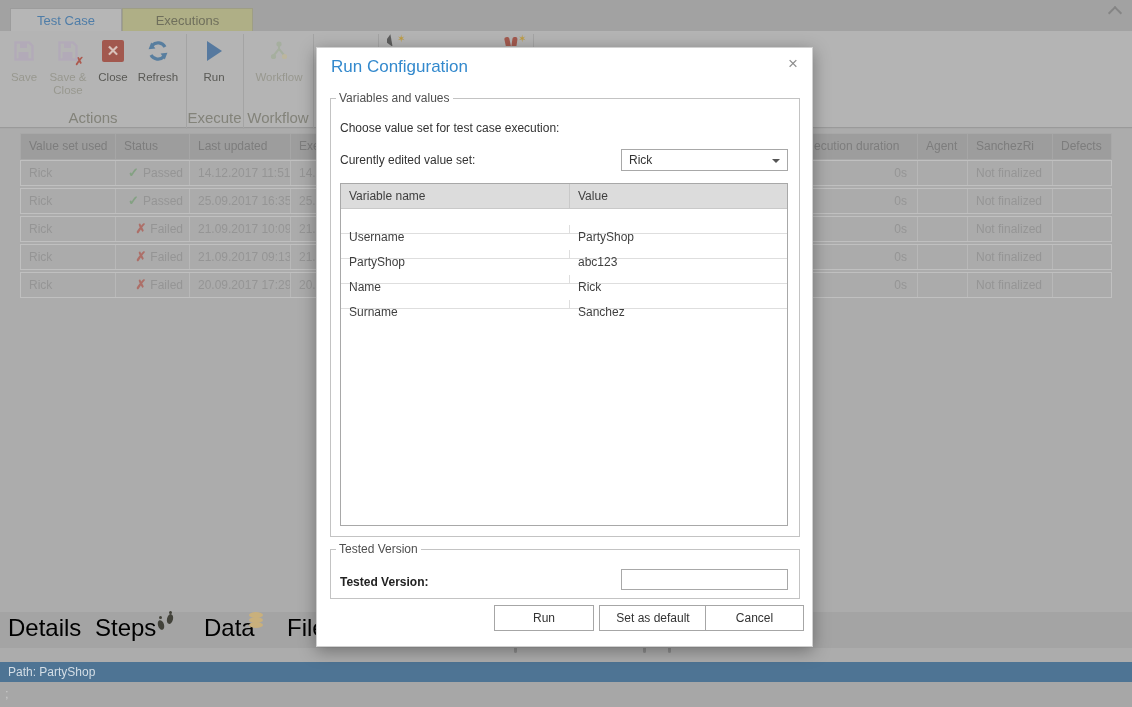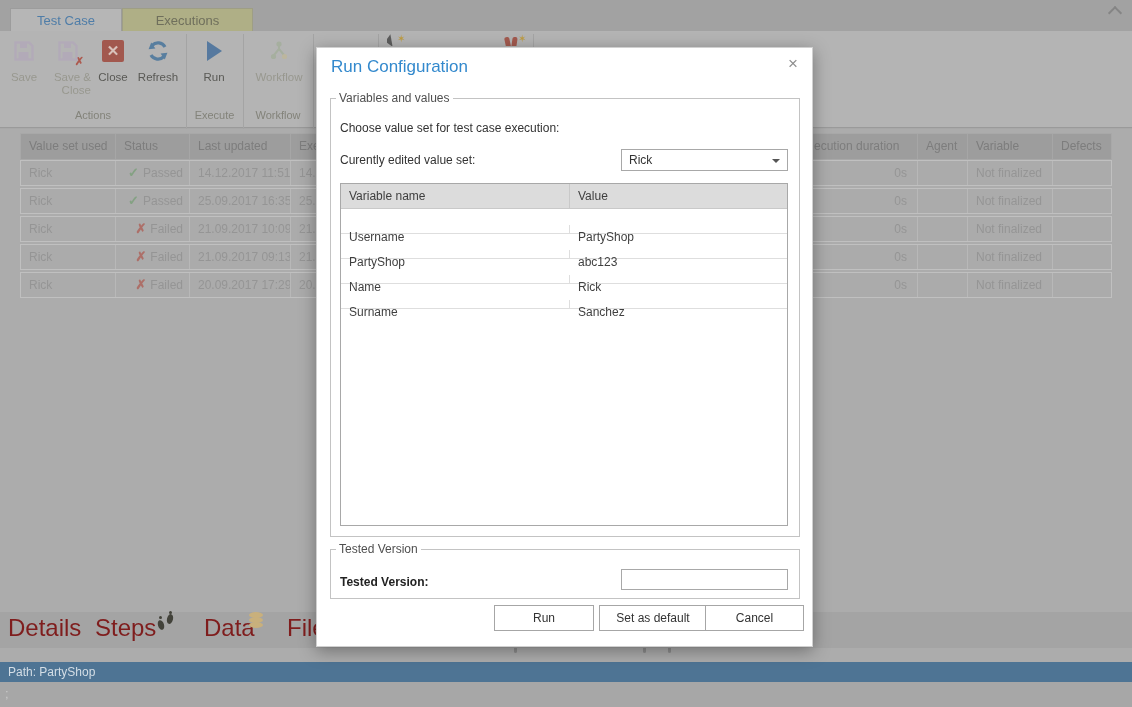--- a/index.html
+++ b/index.html
@@ -11,24 +11,24 @@
   
   .tabstrip { position:absolute; left:0; top:0; width:1132px; height:31px; background:#a2a2a2; }
   .rtab { position:absolute; top:8px; height:23px; display:flex; align-items:center; justify-content:center;
           font-size:13px; border:1px solid #9c9c9c; border-bottom:none; cursor:default; }
   .rtab.active { left:10px; width:112px; background:#b6b6b6; color:#4f7da8; }
   .rtab.inactive { left:122px; width:131px; background:#afaf86; color:#6f6f5c; border-color:#9e9e85; }
 
   .ribbon { position:absolute; left:0; top:31px; width:1132px; height:97px; background:#b4b4b4; border-bottom:1px solid #9a9a9a; }
   .rbtn { position:absolute; top:5px; display:flex; flex-direction:column; align-items:center; }
   .ricon { height:30px; display:flex; align-items:center; justify-content:center; margin-bottom:5px; }
-  .rlabel { font-size:11.5px; color:#595955; text-align:right; line-height:1.15; }
+  .rlabel { font-size:11.5px; color:#595955; text-align:center; line-height:1.15; }
   .rbtn.disabled .rlabel { color:#98988f; }
   .rsep { position:absolute; top:3px; height:118px; width:1px; background:#a4a4a4; }
-  .rgrouplabel { position:absolute; top:78px; font-size:11px; color:#83837a; text-align:center; }
+  .rgrouplabel { position:absolute; top:78px; font-size:15px; color:#83837a; text-align:center; }
   .chevron-up { position:absolute; left:1110px; top:8px; width:10px; height:10px;
     border-top:2px solid #858585; border-left:2px solid #858585; transform:rotate(45deg); cursor:pointer; }
 
   .closebox { width:22px; height:22px; background:#a2584e; border-radius:2px; color:#d9c2bb;
     font-size:15px; font-weight:bold; display:flex; align-items:center; justify-content:center; }
   .play-tri { width:0; height:0; border-left:15px solid #56799f; border-top:10px solid transparent; border-bottom:10px solid transparent; }
 
   .hidden-icon-a { position:absolute; left:387px; top:3px; width:20px; height:12px; overflow:hidden; }
   .hidden-icon-a .arrow { position:absolute; left:0; top:2px; width:0; height:0;
     border-top:9px solid #5c5c5c; border-right:9px solid transparent; transform:rotate(-55deg); }
@@ -52,21 +52,21 @@
   .g-row .c-defects, .g-header .c-defects { border-right:none; }
   .status-cell { display:flex; justify-content:flex-end; align-items:center; gap:4px; padding-right:6px; }
   .status-glyph { font-size:13px; font-weight:bold; }
   .st-passed .status-glyph { color:#84a183; }
   .st-failed .status-glyph { color:#ad6f68; }
   .right-frag { position:absolute; left:523px; top:0; }
   .dur { position:absolute; right:10px; top:0; }
 
   
   .bottombar { position:absolute; left:0; top:612px; width:1132px; height:36px; background:#a4a4a4; }
-  .big-tab { position:absolute; top:2px; font-size:24px; color:#7f1d1d; cursor:pointer; }
+  .big-tab { position:absolute; top:2px; font-size:24px; color:#000000; cursor:pointer; }
   .footprints { position:absolute; left:157px; top:1px; width:20px; height:18px; }
   .foot { position:absolute; width:6px; height:10px; background:#42423a; border-radius:50%; }
   .foot.f1 { left:1px; top:7px; transform:rotate(-18deg); }
   .foot.f2 { left:10px; top:1px; transform:rotate(14deg); }
   .toe { position:absolute; width:3px; height:3px; background:#42423a; border-radius:50%; }
   .toe.t1 { left:2px; top:3px; } .toe.t2 { left:12px; top:-2px; }
   .db-icon { position:absolute; left:249px; top:0; width:14px; height:17px; }
   .db-icon span { position:absolute; left:0; width:14px; height:6px; background:#c9b07c; border-radius:50%; }
   .db-icon .d1{ top:0; } .db-icon .d2{ top:5px; } .db-icon .d3{ top:10px; }
   .descender { position:absolute; width:3px; height:5px; background:#8d8d8d; border-radius:0 0 2px 2px; }
@@ -205,21 +205,21 @@
 <div class="main">
   <div class="g-header">
     <div class="g-cell c-valueset">Value set used</div>
     <div class="g-cell c-status">Status</div>
     <div class="g-cell c-updated">Last updated</div>
     <div class="g-cell c-exec">
       <span>Exe</span>
       <span class="right-frag">ecution duration</span>
     </div>
     <div class="g-cell c-agent">Agent</div>
-    <div class="g-cell c-finalized">Variable</div>
+    <div class="g-cell c-finalized">SanchezRi</div>
     <div class="g-cell c-defects">Defects</div>
   </div>
 
   <div class="g-row st-passed" style="top:31px">
     <div class="g-cell c-valueset">Rick</div>
     <div class="g-cell c-status status-cell">
       <span class="status-glyph">✓</span>
       <span>Passed</span>
     </div>
     <div class="g-cell c-updated">14.12.2017 11:51</div>

